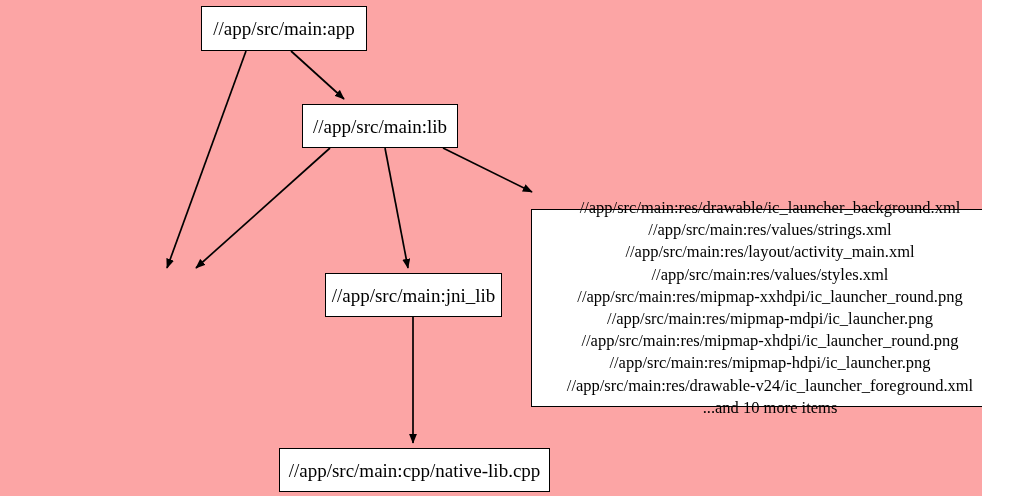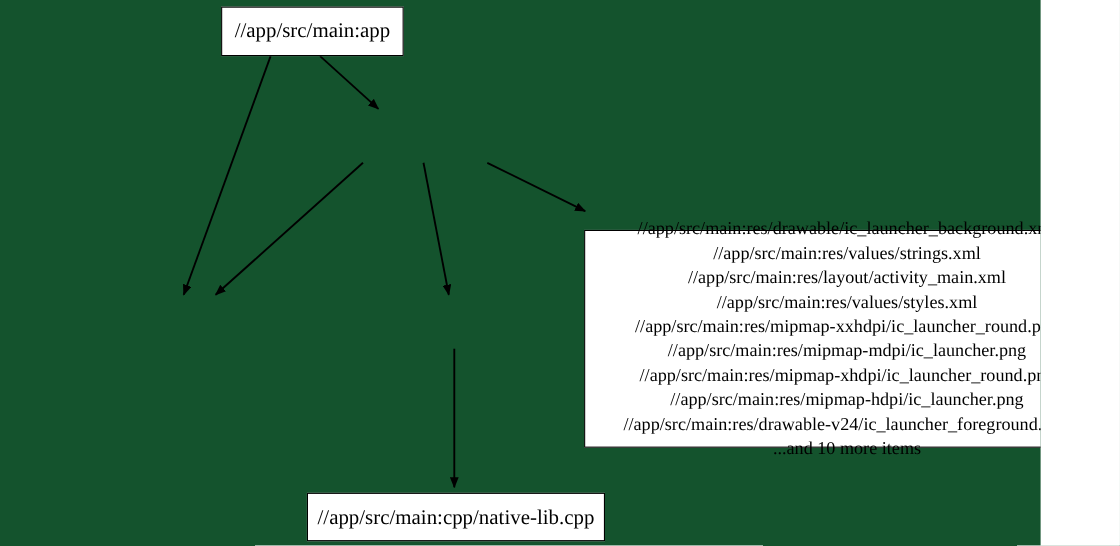--- a/index.html
+++ b/index.html
@@ -8,22 +8,23 @@
     background: #ffffff;
   }
   body {
     font-family: "Liberation Serif", "DejaVu Serif", serif;
     color: #000000;
   }
   #graph-canvas {
     position: relative;
     width: 946px;
     height: 496px;
-    background: #14532d;
+    background: #fca5a5;
     overflow: hidden;
+    padding-left: 36px;
   }
   #edge-layer {
     position: absolute;
     left: 0;
     top: 0;
     width: 1018px;
     height: 496px;
     pointer-events: none;
   }
   .graph-node {
@@ -70,22 +71,28 @@
       <line x1="385" y1="148" x2="408" y2="268"></line>
       <line x1="443" y1="148" x2="532" y2="192"></line>
       <line x1="413" y1="317" x2="413" y2="443"></line>
     </g>
   </svg>
 
   <div class="graph-node n-app">
     <span class="node-label">//app/src/main:app</span>
   </div>
 
+  <div class="graph-node n-lib">
+    <span class="node-label">//app/src/main:lib</span>
+  </div>
 
 
+  <div class="graph-node n-jnilib">
+    <span class="node-label">//app/src/main:jni_lib</span>
+  </div>
 
   <div class="graph-node n-res">
     <span class="node-label">//app/src/main:res/drawable/ic_launcher_background.xml
 //app/src/main:res/values/strings.xml
 //app/src/main:res/layout/activity_main.xml
 //app/src/main:res/values/styles.xml
 //app/src/main:res/mipmap-xxhdpi/ic_launcher_round.png
 //app/src/main:res/mipmap-mdpi/ic_launcher.png
 //app/src/main:res/mipmap-xhdpi/ic_launcher_round.png
 //app/src/main:res/mipmap-hdpi/ic_launcher.png

